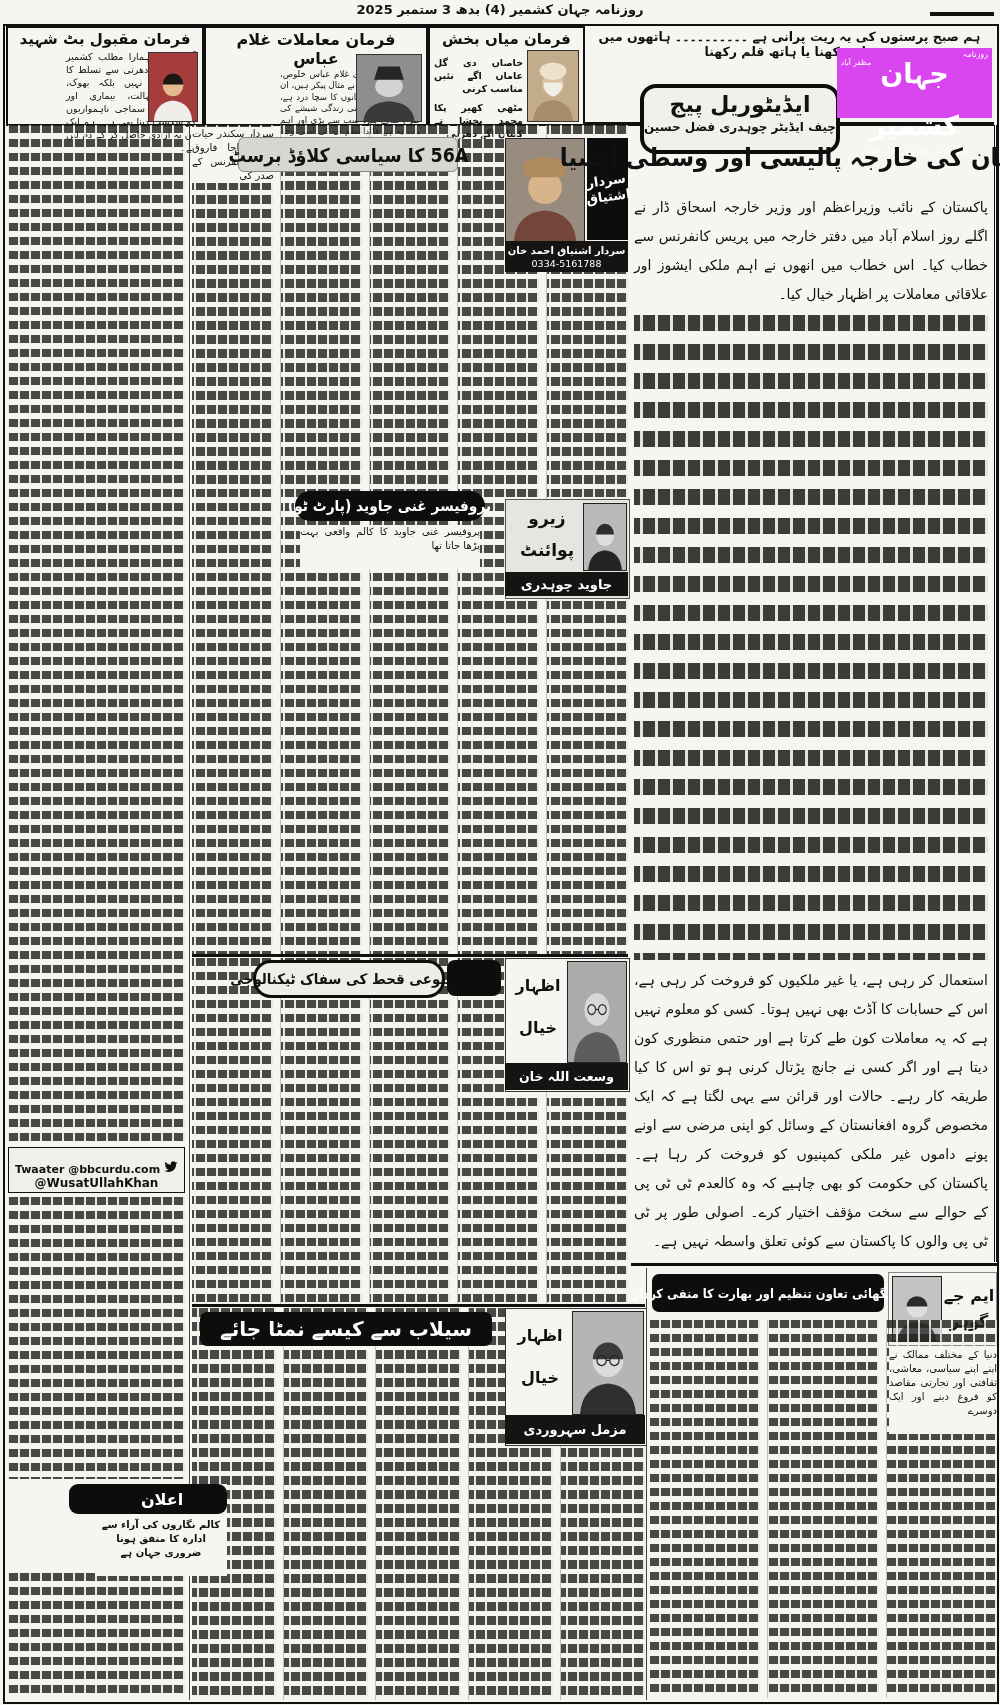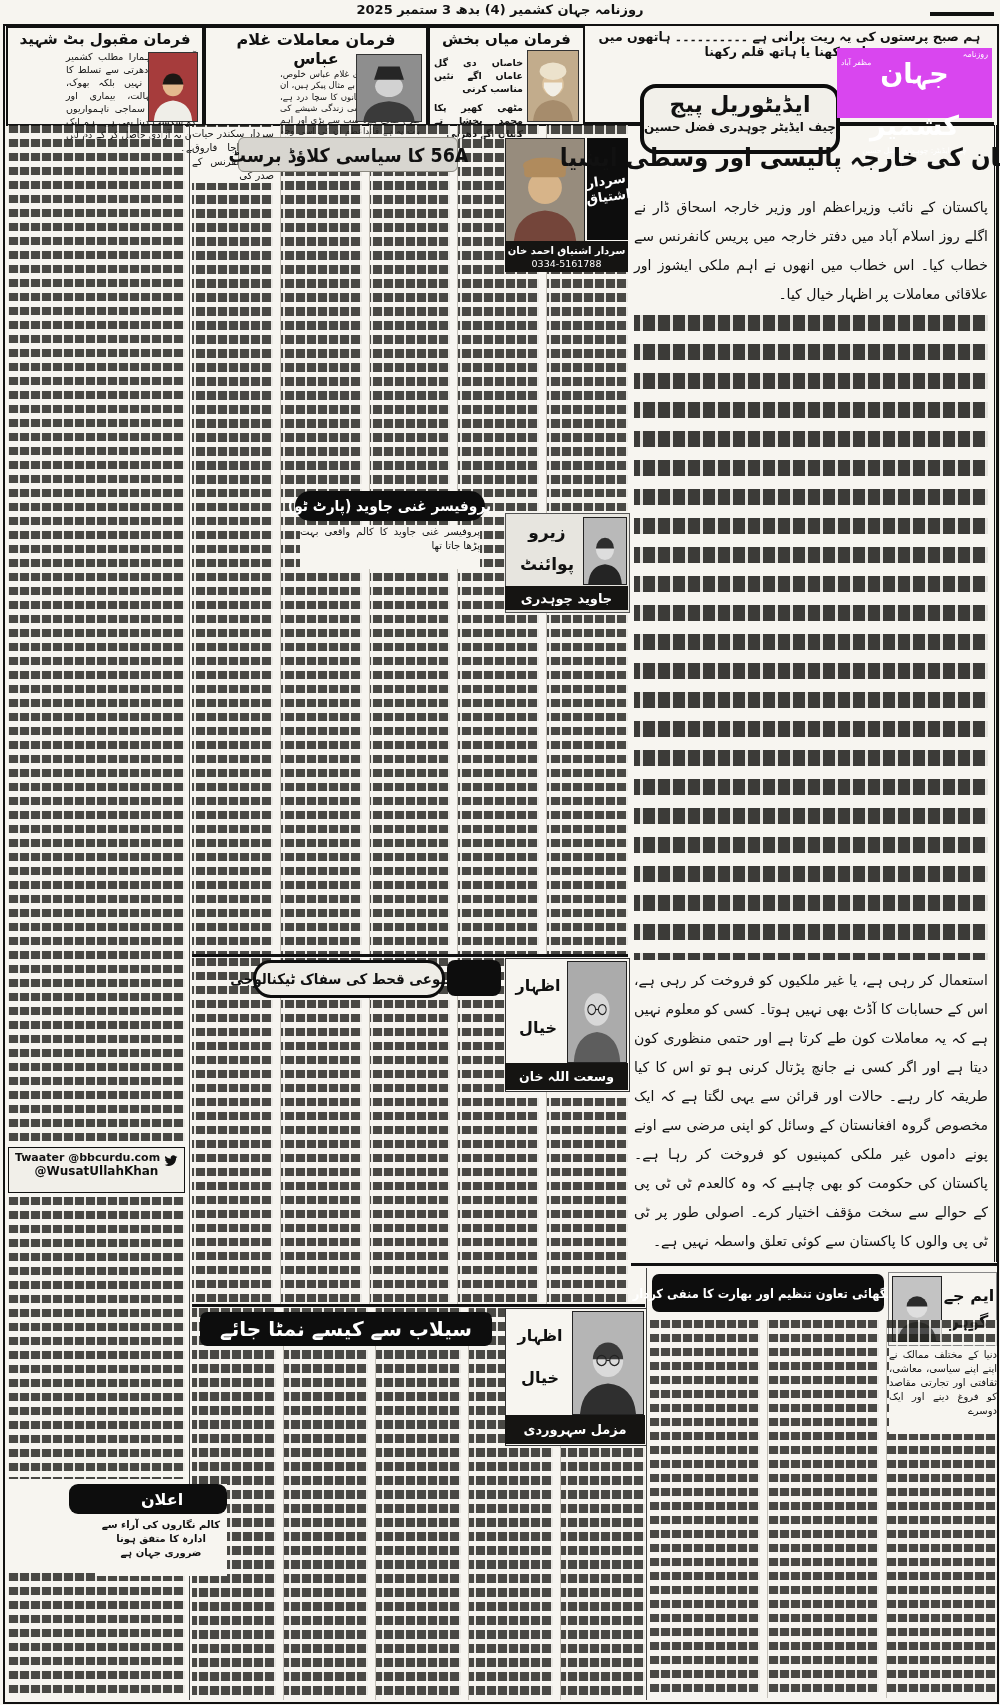--- a/index.html
+++ b/index.html
@@ -98,21 +98,21 @@
   <div class="abs" style="left:6px;top:125px;width:181px;height:1575px;">
     <div class="sim abs" style="left:2px;top:0;width:177px;height:1018px;"></div>
 
     <div class="abs" style="left:2px;top:1022px;width:175px;height:44px;border:1.5px solid #111;background:#f1efe9;">
       <div style="display:flex;align-items:center;justify-content:center;gap:4px;margin-top:3px;">
         <span style="display:inline-block;width:14px;height:12px;">
           <svg viewBox="0 0 24 20" width="14" height="12">
               <path d="M23 2.5c-.8.4-1.7.6-2.6.8A4.5 4.5 0 0 0 22.4.8c-.9.5-1.9.9-2.9 1.1A4.5 4.5 0 0 0 11.7 6 12.8 12.8 0 0 1 2.4 1.3 4.5 4.5 0 0 0 3.8 7.3c-.7 0-1.4-.2-2-.5v.1c0 2.2 1.5 4 3.6 4.4-.6.2-1.3.2-2 .1a4.5 4.5 0 0 0 4.2 3.1A9 9 0 0 1 1 16.4a12.7 12.7 0 0 0 6.9 2c8.3 0 12.8-6.9 12.8-12.8v-.6c.9-.6 1.6-1.4 2.3-2.5z" fill="#111"></path>
             </svg>
         </span>
-        <span class="b" style="font-size:11px;direction:ltr;">Twaater @bbcurdu.com</span>
+        <span class="b" style="font-size:11px;direction:ltr;margin-top:12px;">Twaater @bbcurdu.com</span>
       </div>
       <div class="c b" style="font-size:12px;direction:ltr;">@WusatUllahKhan</div>
     </div>
     <div class="sim abs" style="left:2px;top:1072px;width:177px;height:282px;"></div>
     <div class="sim abs" style="left:2px;top:1448px;width:177px;height:124px;"></div>
   </div>
   <div class="abs rule-v" style="left:189px;top:125px;width:1px;height:1575px;"></div>
 
   <div class="abs" style="left:192px;top:125px;width:436px;height:364px;">
     <div class="cols abs" style="left:0;top:0;width:436px;height:364px;">
@@ -151,21 +151,21 @@
       <div class="col sim"></div>
       <div class="col sim"></div>
       <div class="col sim"></div>
       <div class="col sim"></div>
     </div>
     <div class="hl-black abs" style="left:103px;top:2px;width:190px;height:30px;border-radius:15px;">
       <span class="b fit" style="font-size:15px;">پروفیسر غنی جاوید (پارٹ ٹو)</span>
     </div>
     <div class="abs lead-patch urd" style="left:108px;top:36px;width:180px;height:44px;">پروفیسر غنی جاوید کا کالم واقعی بہت پڑھا جاتا تھا</div>
 
-    <div class="abs" style="left:313px;top:24px;width:123px;height:98px;background:#e7e5df;border:1px solid #555;">
+    <div class="abs" style="left:313px;top:10px;width:123px;height:98px;background:#e7e5df;border:1px solid #555;">
       <div class="abs photo" style="right:2px;top:3px;width:42px;height:66px;border:1px solid #222;"><svg viewBox="0 0 60 80" width="100%" height="100%" preserveAspectRatio="none">
     <rect width="60" height="80" fill="#b9b9b9"></rect>
     <path d="M6,80 Q8,58 30,56 Q52,58 54,80 Z" fill="#242424"></path>
     <circle cx="30" cy="38" r="13" fill="#dddddd"></circle>
     <path d="M17,37 A13,13 0 0 1 43,37 Z" fill="#2d2d2d"></path>
           </svg></div>
       <div class="abs b" style="left:6px;top:2px;width:70px;text-align:center;">
         <div style="font-size:17px;line-height:32px;">زیرو</div>
         <div style="font-size:17px;line-height:32px;">پوائنٹ</div>
       </div>

